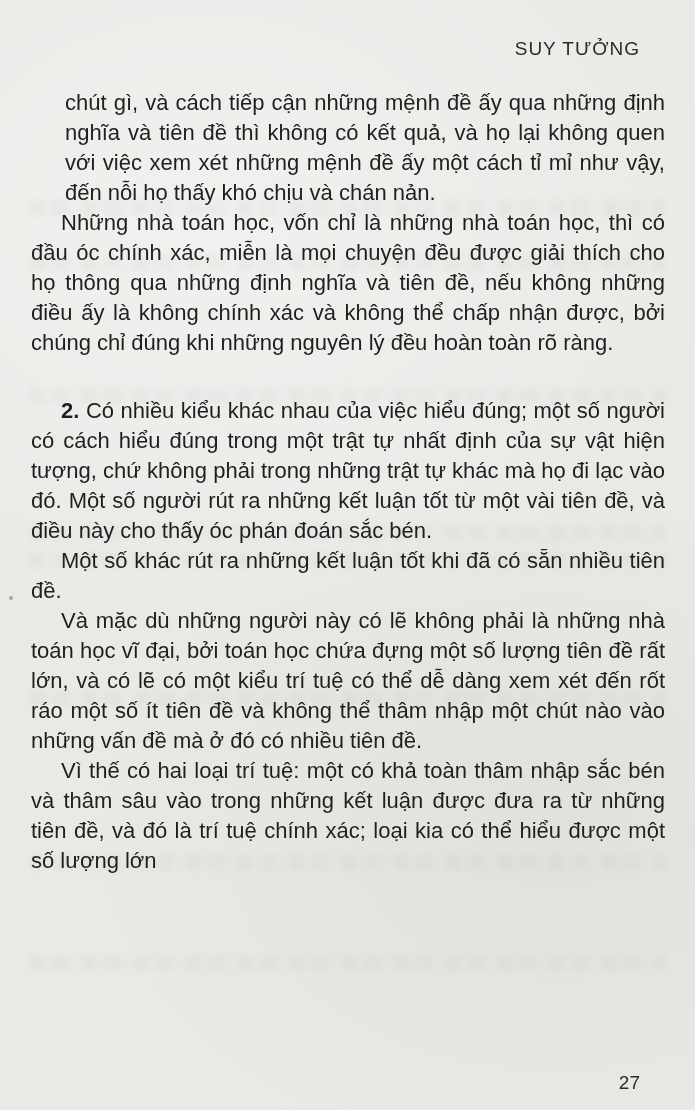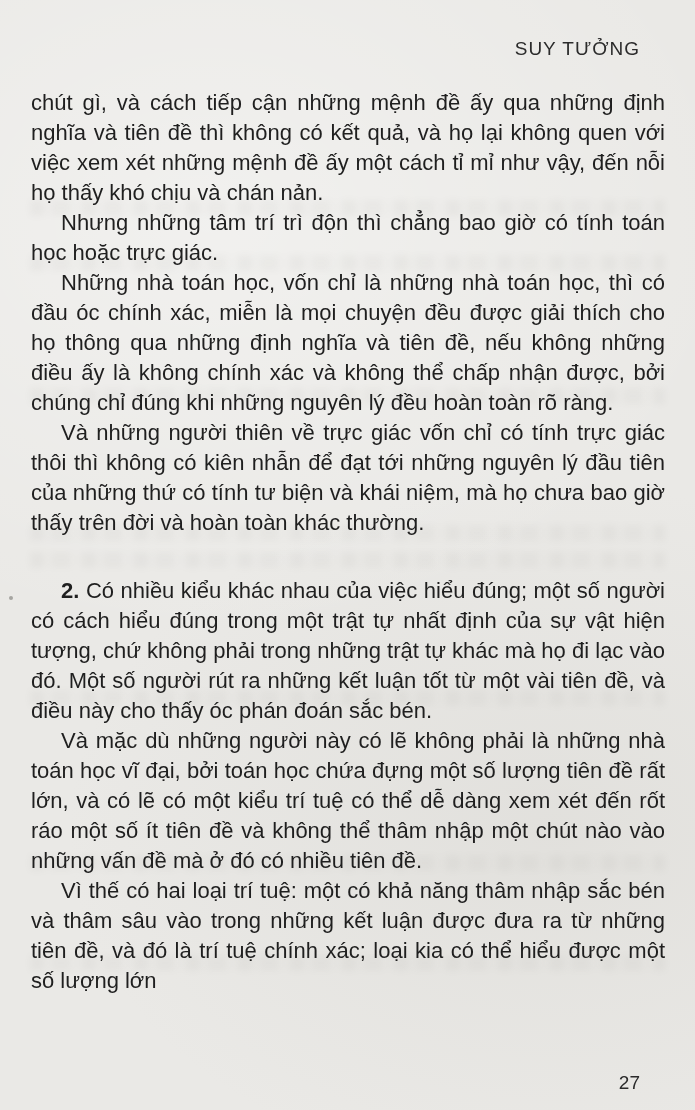--- a/index.html
+++ b/index.html
@@ -36,20 +36,21 @@
     font-size: 22px;
     line-height: 30px;
     text-align: justify;
   }
   .body-text p {
     margin: 0;
     text-indent: 30px;
   }
   .body-text p.no-indent {
     text-indent: 0;
+    margin-left: 34px;
   }
   .body-text p.section-gap {
     margin-top: 38px;
   }
   .body-text b {
     font-weight: bold;
   }
   .page-number {
     position: absolute;
     top: 1072px;
@@ -98,23 +99,22 @@
   <div class="ghost" style="top:525px"></div>
   <div class="ghost" style="top:552px"></div>
   <div class="ghost" style="top:690px"></div>
   <div class="ghost" style="top:855px"></div>
   <div class="ghost" style="top:955px"></div>
 
   <div class="margin-dot"></div>
 
   <div class="body-text" id="body-text">
       <p class="no-indent">chút gì, và cách tiếp cận những mệnh đề ấy qua những định nghĩa và tiên đề thì không có kết quả, và họ lại không quen với việc xem xét những mệnh đề ấy một cách tỉ mỉ như vậy, đến nỗi họ thấy khó chịu và chán nản.</p>
-      <p>Nhưng những tâm trí trì độn thì chẳng bao giờ có tính toán học hoặc trực giác.</p>
       <p>Những nhà toán học, vốn chỉ là những nhà toán học, thì có đầu óc chính xác, miễn là mọi chuyện đều được giải thích cho họ thông qua những định nghĩa và tiên đề, nếu không những điều ấy là không chính xác và không thể chấp nhận được, bởi chúng chỉ đúng khi những nguyên lý đều hoàn toàn rõ ràng.</p>
-      <p>Và những người thiên về trực giác vốn chỉ có tính trực giác thôi thì không có kiên nhẫn để đạt tới những nguyên lý đầu tiên của những thứ có tính tư biện và khái niệm, mà họ chưa bao giờ thấy trên đời và hoàn toàn khác thường.</p>
       <p class="section-gap"><b>2.</b> Có nhiều kiểu khác nhau của việc hiểu đúng; một số người có cách hiểu đúng trong một trật tự nhất định của sự vật hiện tượng, chứ không phải trong những trật tự khác mà họ đi lạc vào đó. Một số người rút ra những kết luận tốt từ một vài tiên đề, và điều này cho thấy óc phán đoán sắc bén.</p>
+      <p>Một số khác rút ra những kết luận tốt khi đã có sẵn nhiều tiên đề.</p>
       <p>Và mặc dù những người này có lẽ không phải là những nhà toán học vĩ đại, bởi toán học chứa đựng một số lượng tiên đề rất lớn, và có lẽ có một kiểu trí tuệ có thể dễ dàng xem xét đến rốt ráo một số ít tiên đề và không thể thâm nhập một chút nào vào những vấn đề mà ở đó có nhiều tiên đề.</p>
-      <p>Vì thế có hai loại trí tuệ: một có khả năng thâm nhập sắc bén và thâm sâu vào trong những kết luận được đưa ra từ những tiên đề, và đó là trí tuệ chính xác; loại kia có thể hiểu được một số lượng lớn</p>
+      <p>Vì thế có hai loại trí tuệ: một có khả toàn thâm nhập sắc bén và thâm sâu vào trong những kết luận được đưa ra từ những tiên đề, và đó là trí tuệ chính xác; loại kia có thể hiểu được một số lượng lớn</p>
     </div>
 
   <div class="page-number">27</div>
 
 </div>
 
 </body></html>

